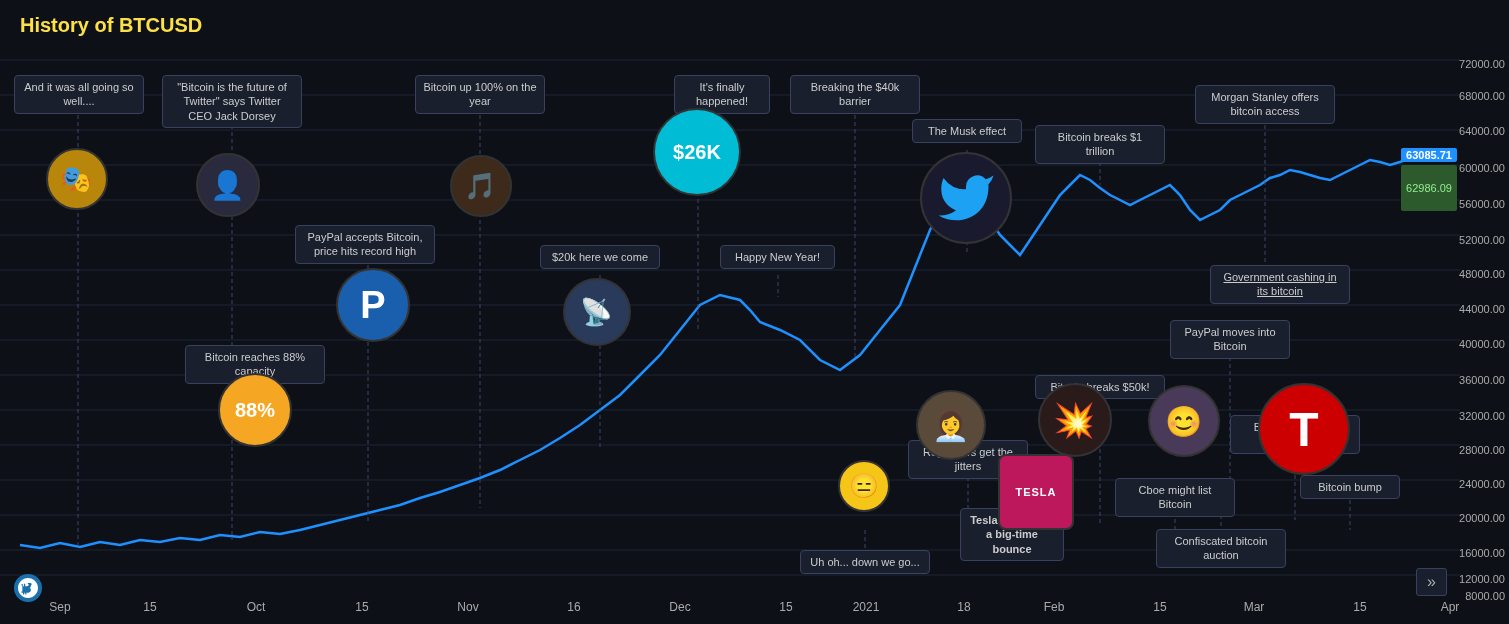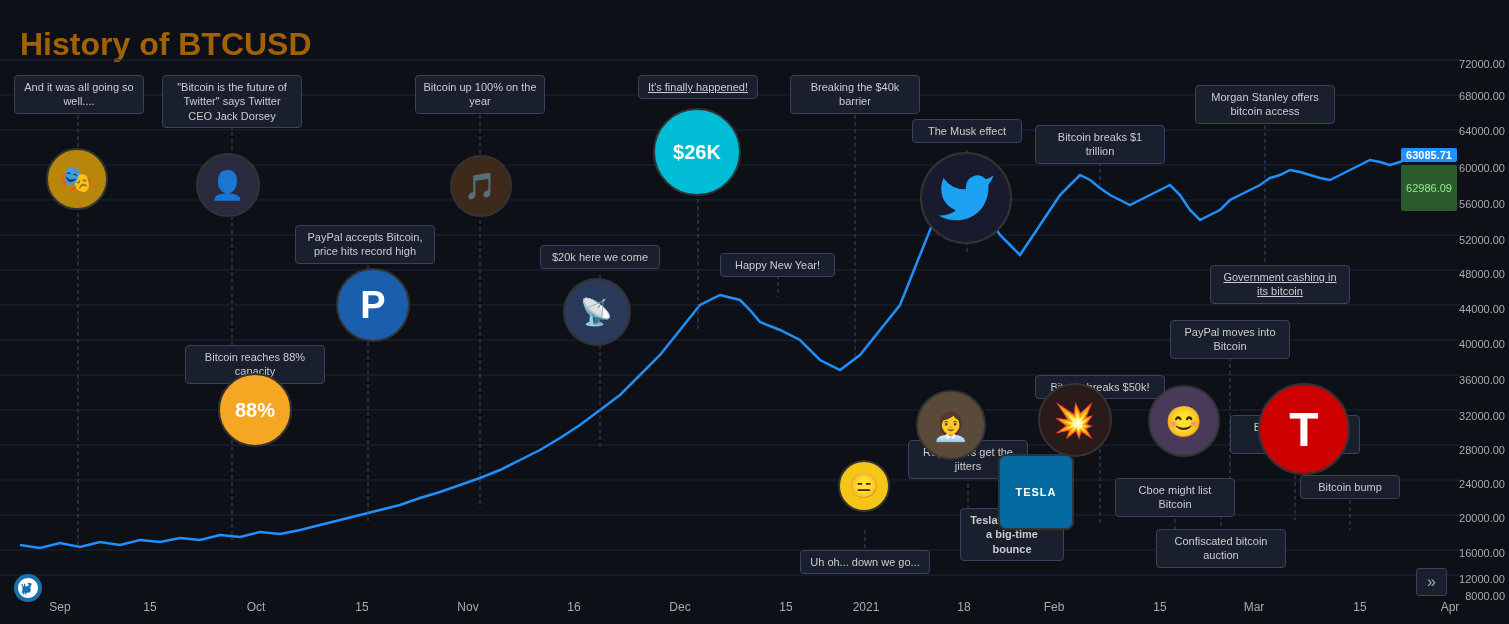--- a/index.html
+++ b/index.html
@@ -15,24 +15,23 @@
     #chart-container {
       position: relative;
       width: 1509px;
       height: 624px;
       background: #0d1117;
     }
     #title {
       position: absolute;
       top: 14px;
       left: 20px;
-      font-size: 32px;
+      font-size: 20px;
       font-weight: bold;
-      color: #a16207;
-      margin-top: 12px;
+      color: #fde047;
     }
     
     .y-label {
       position: absolute;
       right: 4px;
       font-size: 11px;
       color: #aaa;
     }
     
     .x-label {
@@ -288,22 +287,22 @@
   <div class="x-label" style="left:1160px">15</div>
   <div class="x-label" style="left:1254px">Mar</div>
   <div class="x-label" style="left:1360px">15</div>
   <div class="x-label" style="left:1450px">Apr</div>
 
   <div class="annotation" style="top:75px;left:14px;width:130px;">And it was all going so well....</div>
   <div class="annotation" style="top:75px;left:162px;width:140px;">"Bitcoin is the future of Twitter" says Twitter CEO Jack Dorsey</div>
   <div class="annotation" style="top:75px;left:415px;width:130px;">Bitcoin up 100% on the year</div>
   <div class="annotation" style="top:225px;left:295px;width:145px;">PayPal accepts Bitcoin, price hits record high</div>
   <div class="annotation" style="top:245px;left:540px;width:120px;">$20k here we come</div>
-  <div class="annotation" style="top:75px;left:638px;width:120px;text-decoration:underline;">It's finally happened!</div>
-  <div class="annotation" style="top:245px;left:720px;width:115px;margin-top:8px;">Happy New Year!</div>
+  <div class="annotation" style="top:75px;left:674px;width:96px;">It's finally happened!</div>
+  <div class="annotation" style="top:245px;left:720px;width:115px;">Happy New Year!</div>
   <div class="annotation" style="top:75px;left:790px;width:130px;">Breaking the $40k barrier</div>
   <div class="annotation" style="top:119px;left:912px;width:110px;">The Musk effect</div>
   <div class="annotation" style="top:125px;left:1035px;width:130px;">Bitcoin breaks $1 trillion</div>
   <div class="annotation" style="top:440px;left:908px;width:120px;">Regulators get the jitters</div>
   <div class="annotation" style="top:345px;left:185px;width:140px;">Bitcoin reaches 88% capacity</div>
   <div class="annotation" style="top:375px;left:1035px;width:130px;">Bitcoin breaks $50k!</div>
   <div class="annotation" style="top:550px;left:800px;width:130px;">Uh oh... down we go...</div>
   <div class="annotation" style="top:508px;left:960px;width:104px;font-weight:bold;">Tesla taps in for a big-time bounce</div>
   <div class="annotation" style="top:320px;left:1170px;width:120px;">PayPal moves into Bitcoin</div>
   <div class="annotation" style="top:478px;left:1115px;width:120px;">Cboe might list Bitcoin</div>
@@ -356,21 +355,21 @@
   </div>
 
   <div class="circle-icon" style="top:383px;left:1038px;width:74px;height:74px;background:#2a1a1a;">
     <span style="font-size:34px;">💥</span>
   </div>
 
   <div class="circle-icon" style="top:385px;left:1148px;width:72px;height:72px;background:#4a3a5a;">
     <span style="font-size:30px;">😊</span>
   </div>
 
-  <div class="circle-icon" style="top:454px;left:998px;width:76px;height:76px;background:#0369a1;border-radius:8px;">
+  <div class="circle-icon" style="top:454px;left:998px;width:76px;height:76px;background:#be185d;border-radius:8px;">
     <span style="font-size:11px;color:#fff;font-weight:bold;letter-spacing:1px;">TESLA</span>
   </div>
 
   <div class="circle-icon" style="top:383px;left:1258px;width:92px;height:92px;background:#cc0000;">
     <span style="font-size:48px;color:#fff;font-weight:bold;">T</span>
   </div>
 
   <div class="nav-arrow" style="position:absolute;right:62px;bottom:28px;background:#1a1f2e;border:1px solid #3a4060;color:#aaa;font-size:16px;padding:4px 10px;border-radius:3px;cursor:pointer;">»</div>
 
   <div class="btc-logo">

